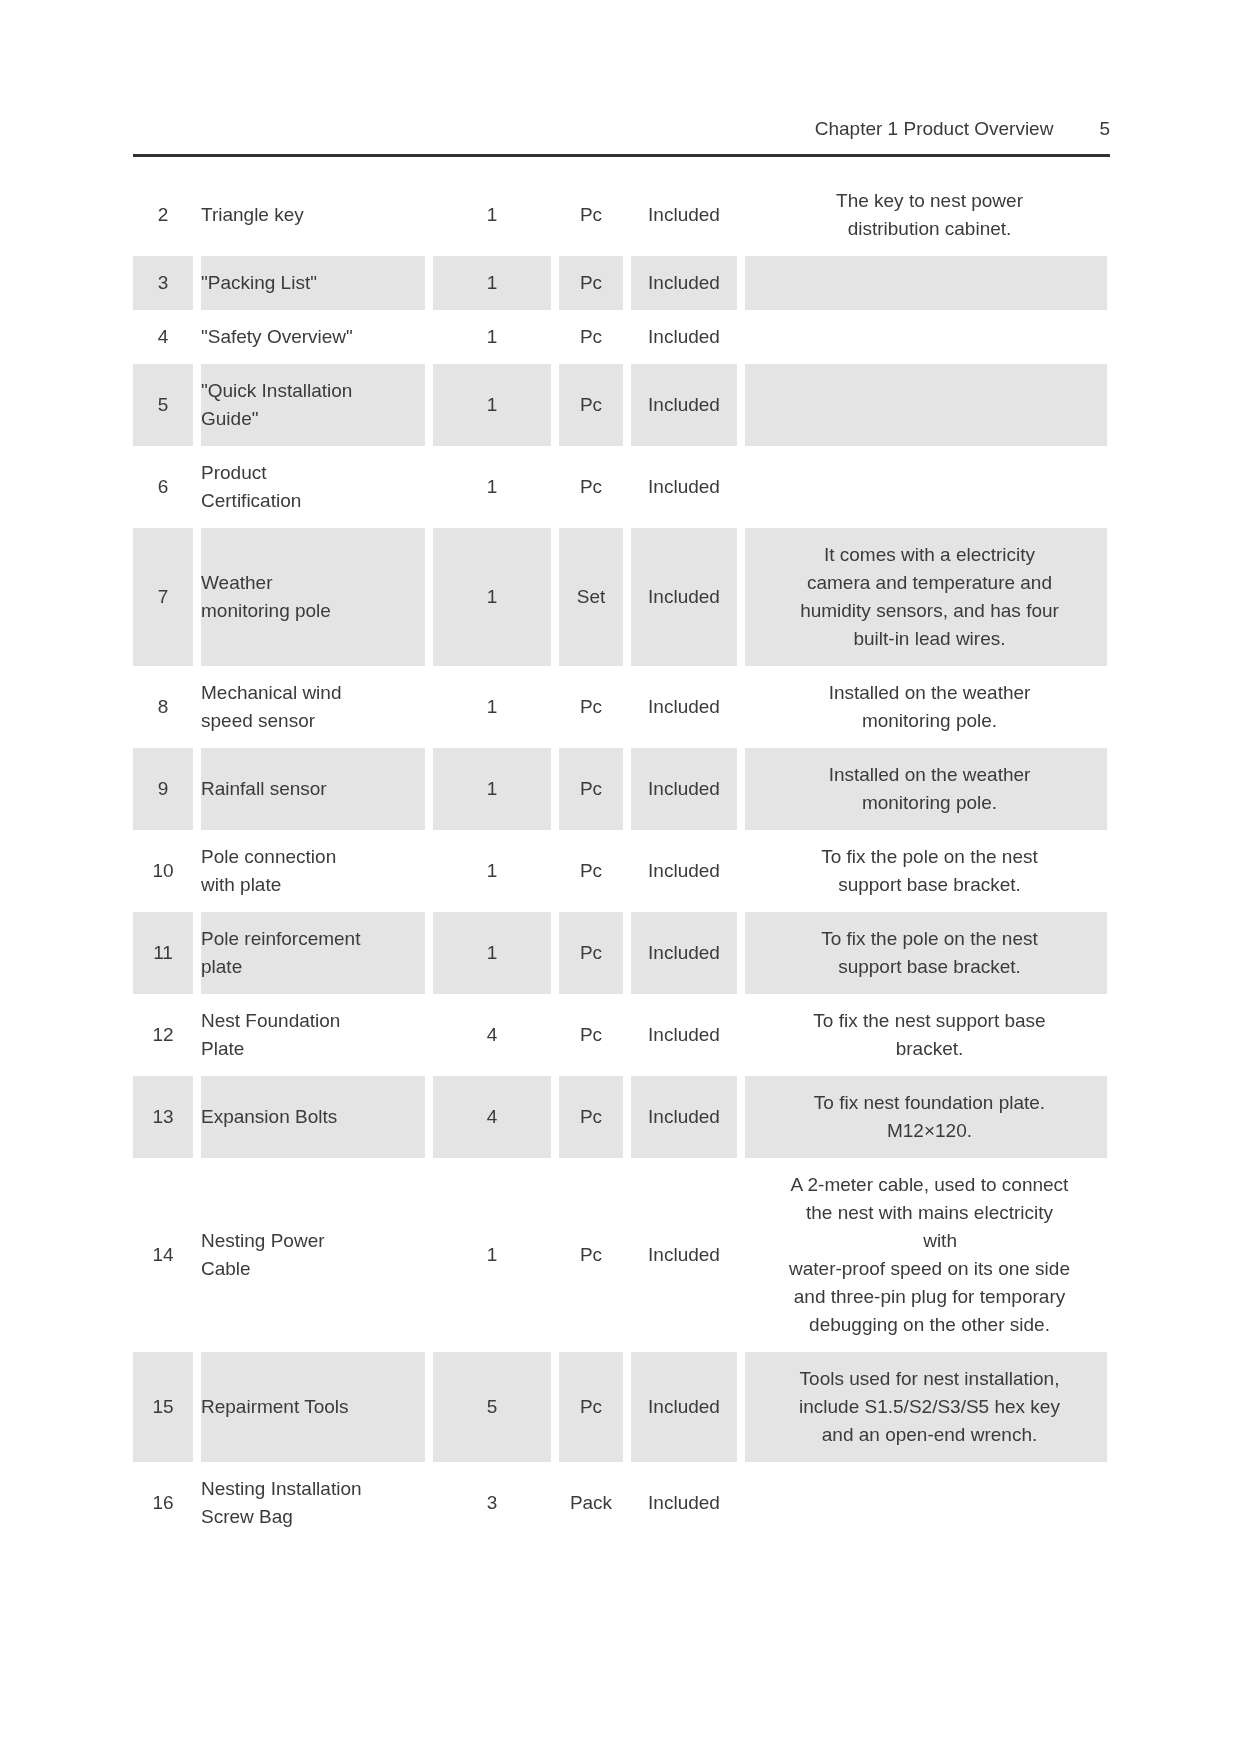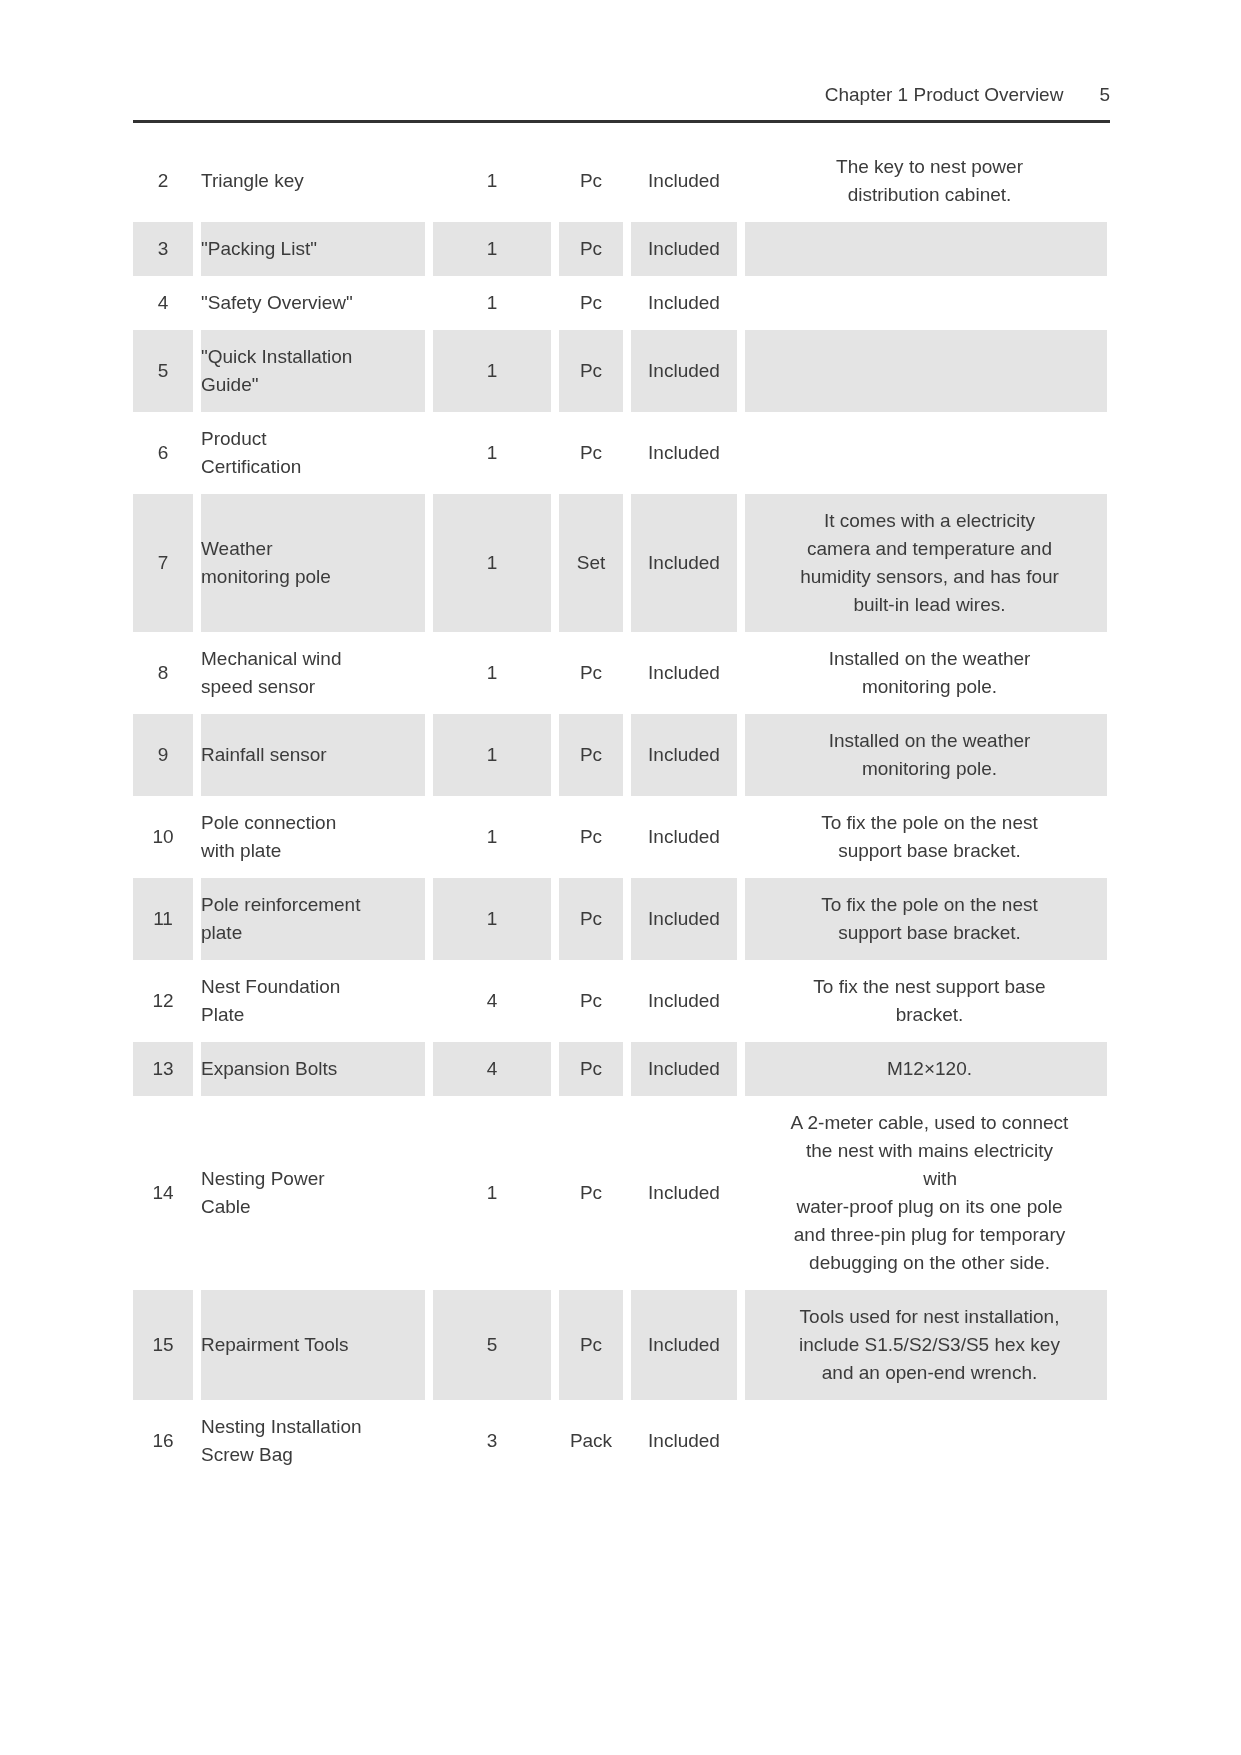--- a/index.html
+++ b/index.html
@@ -12,25 +12,25 @@
   body{
     width:1241px;height:1755px;overflow:hidden;
     font-family:"Liberation Sans","DejaVu Sans",sans-serif;
     color:var(--text);
   }
   .content{
     margin-left:133px;
     width:977px;
   }
   .page-header{
-    margin-top:82px;
+    margin-top:116px;
     display:flex;
     justify-content:flex-end;
     align-items:baseline;
-    gap:36px;
+    gap:46px;
     font-size:19px;
     line-height:25px;
     padding-bottom:13px;
     border-bottom:3px solid var(--rule);
   }
   .table{
     margin-top:17px;
   }
   .row{
     display:grid;
@@ -213,37 +213,38 @@
   </div>
       <div class="row shaded">
     <div class="cell c-no">13</div>
     <div class="cell c-name">
           <div>Expansion Bolts</div>
         </div>
     <div class="cell c-qty">4</div>
     <div class="cell c-unit">Pc</div>
     <div class="cell c-status">Included</div>
     <div class="cell c-desc">
+          <div class="jl">To fix nest foundation plate.</div>
           <div>M12×120.</div>
         </div>
   </div>
       <div class="row">
     <div class="cell c-no">14</div>
     <div class="cell c-name">
           <div>Nesting Power</div>
           <div>Cable</div>
         </div>
     <div class="cell c-qty">1</div>
     <div class="cell c-unit">Pc</div>
     <div class="cell c-status">Included</div>
     <div class="cell c-desc">
           <div class="jl">A 2-meter cable, used to connect</div>
           <div class="jl">the nest with mains electricity</div>
           <div>&nbsp;&nbsp;&nbsp;&nbsp;with</div>
-          <div class="jl">water-proof plug on its one pole</div>
+          <div class="jl">water-proof speed on its one side</div>
           <div class="jl">and three-pin plug for temporary</div>
           <div>debugging on the other side.</div>
         </div>
   </div>
       <div class="row shaded">
     <div class="cell c-no">15</div>
     <div class="cell c-name">
           <div>Repairment Tools</div>
         </div>
     <div class="cell c-qty">5</div>

